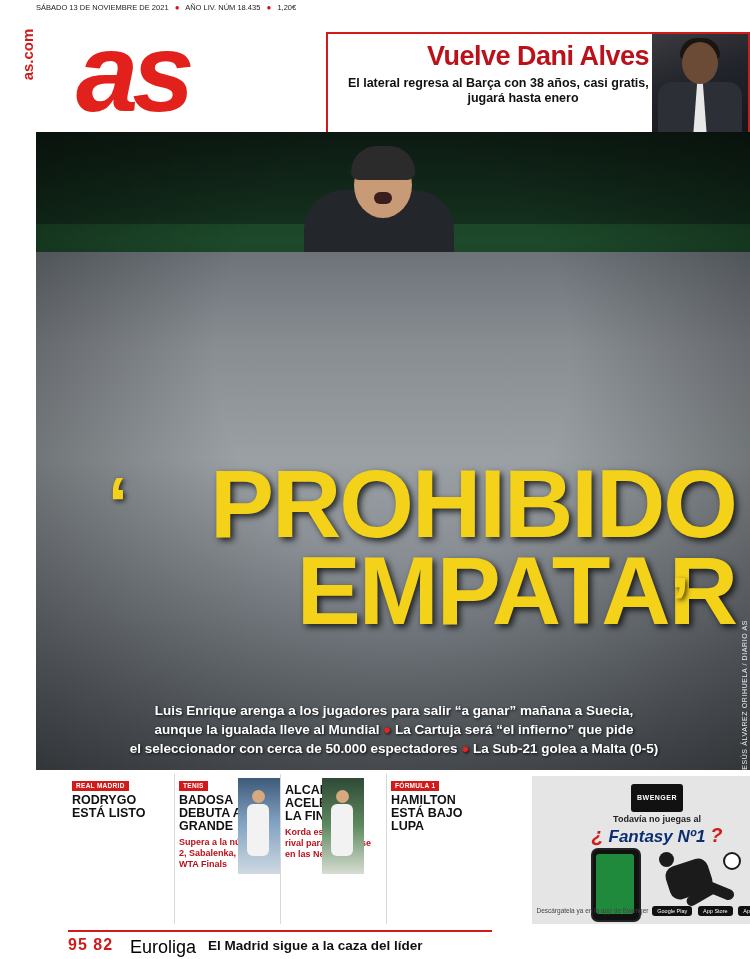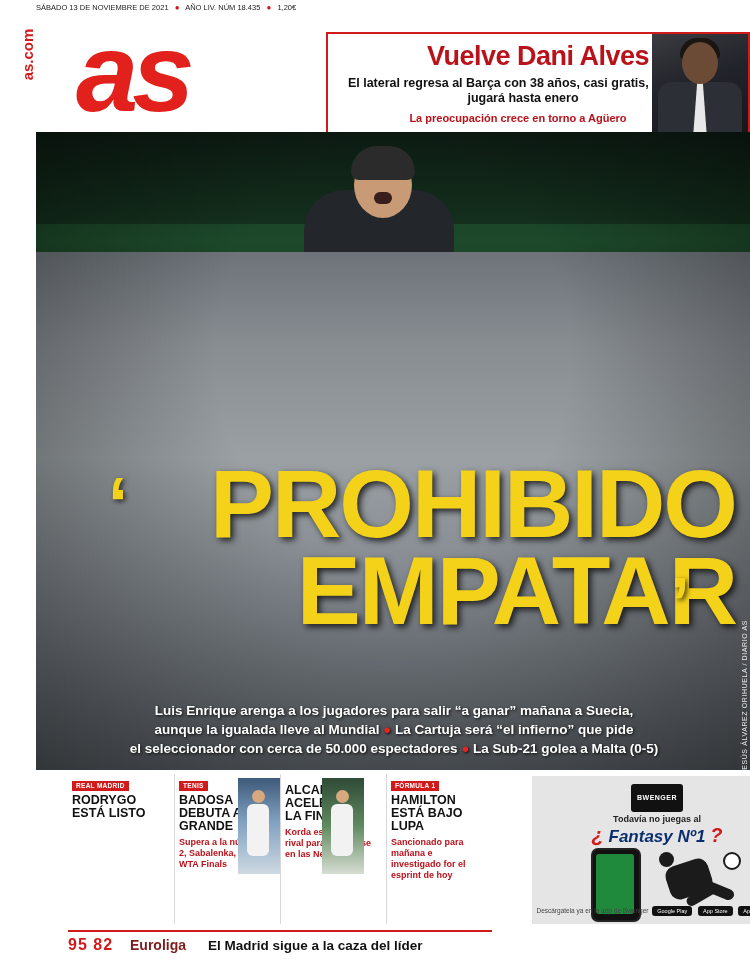--- a/index.html
+++ b/index.html
@@ -220,21 +220,21 @@
   }
 
   
   .strip{
     position:absolute;left:24px;top:160px;width:424px;height:24px;border-top:2px solid #d21a1a;
   }
   .score{
     position:absolute;left:0;top:4px;font-size:16px;font-weight:bold;color:#d21a1a;letter-spacing:1px;
   }
   .striptitle{
-    position:absolute;left:62px;top:5px;font-size:14px;font-weight:bold;color:#7f1d1d;
+    position:absolute;left:62px;top:5px;font-size:18px;font-weight:normal;color:#000000;
   }
   .striptext{
     position:absolute;left:140px;top:6px;font-size:13.5px;font-weight:bold;color:#111;
   }
 </style>
 </head>
 <body>
 
 <div class="page">
 
@@ -251,21 +251,20 @@
   </div>
 
   <div class="masthead">
     <div class="aslogo">
       <div class="as-text">as</div>
     </div>
 
     <div class="topbox">
       <div class="tb-title">Vuelve Dani Alves</div>
       <div class="tb-sub">El lateral regresa al Barça con 38 años, casi gratis, pero no jugará hasta enero</div>
-      <div class="tb-foot">La preocupación crece en torno a Agüero</div>
       <div class="tb-photo">
         <div class="body"></div>
         <div class="shirt"></div>
         <div class="hair"></div>
         <div class="head"></div>
       </div>
     </div>
   </div>
 
   <div class="photo">
@@ -322,21 +321,20 @@
         <div class="cbody">Korda es el último rival para coronarse en las NextGen</div>
       </div>
       <div class="cimg tennis2" style="left:254px;top:4px;">
         <div class="fig"></div>
           <div class="hd"></div>
       </div>
 
       <div class="col" style="left:318px;">
         <div class="ctag">FÓRMULA 1</div>
         <div class="chead">HAMILTON ESTÁ BAJO LUPA</div>
-        <div class="cbody">Sancionado para mañana e investigado for el esprint de hoy</div>
       </div>
     </div>
 
     <div class="promo">
       <div class="promo-logo">BWENGER</div>
       <div class="promo-l1">Todavía no juegas al</div>
       <div class="promo-l2">
         <span class="qmark">¿</span>
         <span>Fantasy Nº1</span>
         <span class="qmark">?</span>

